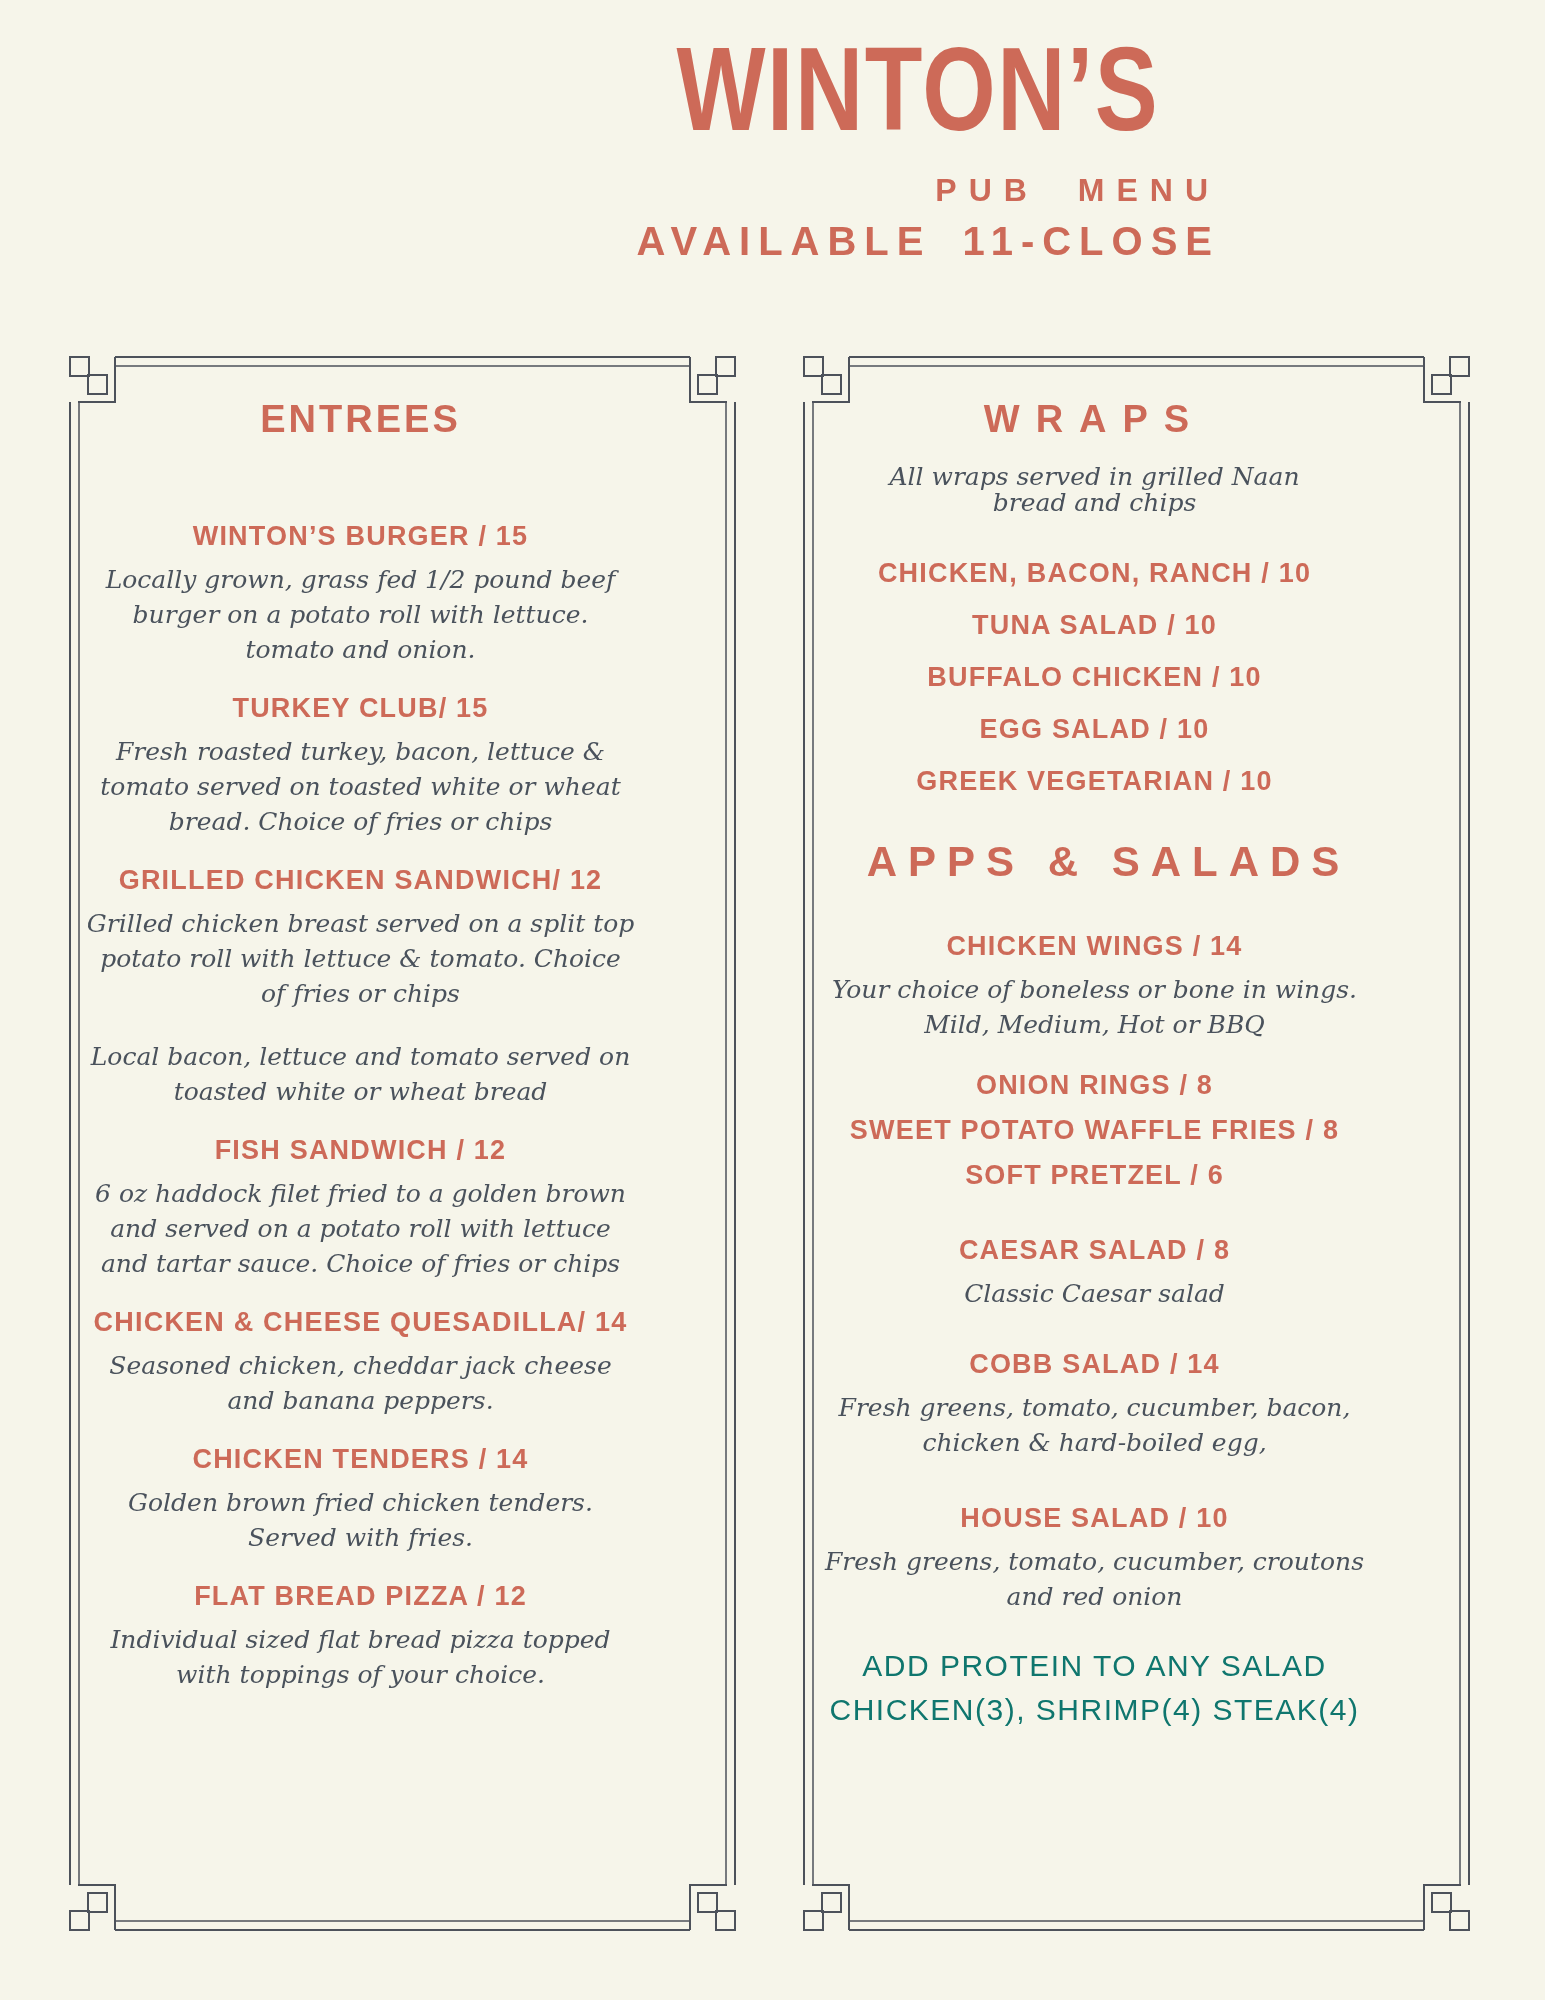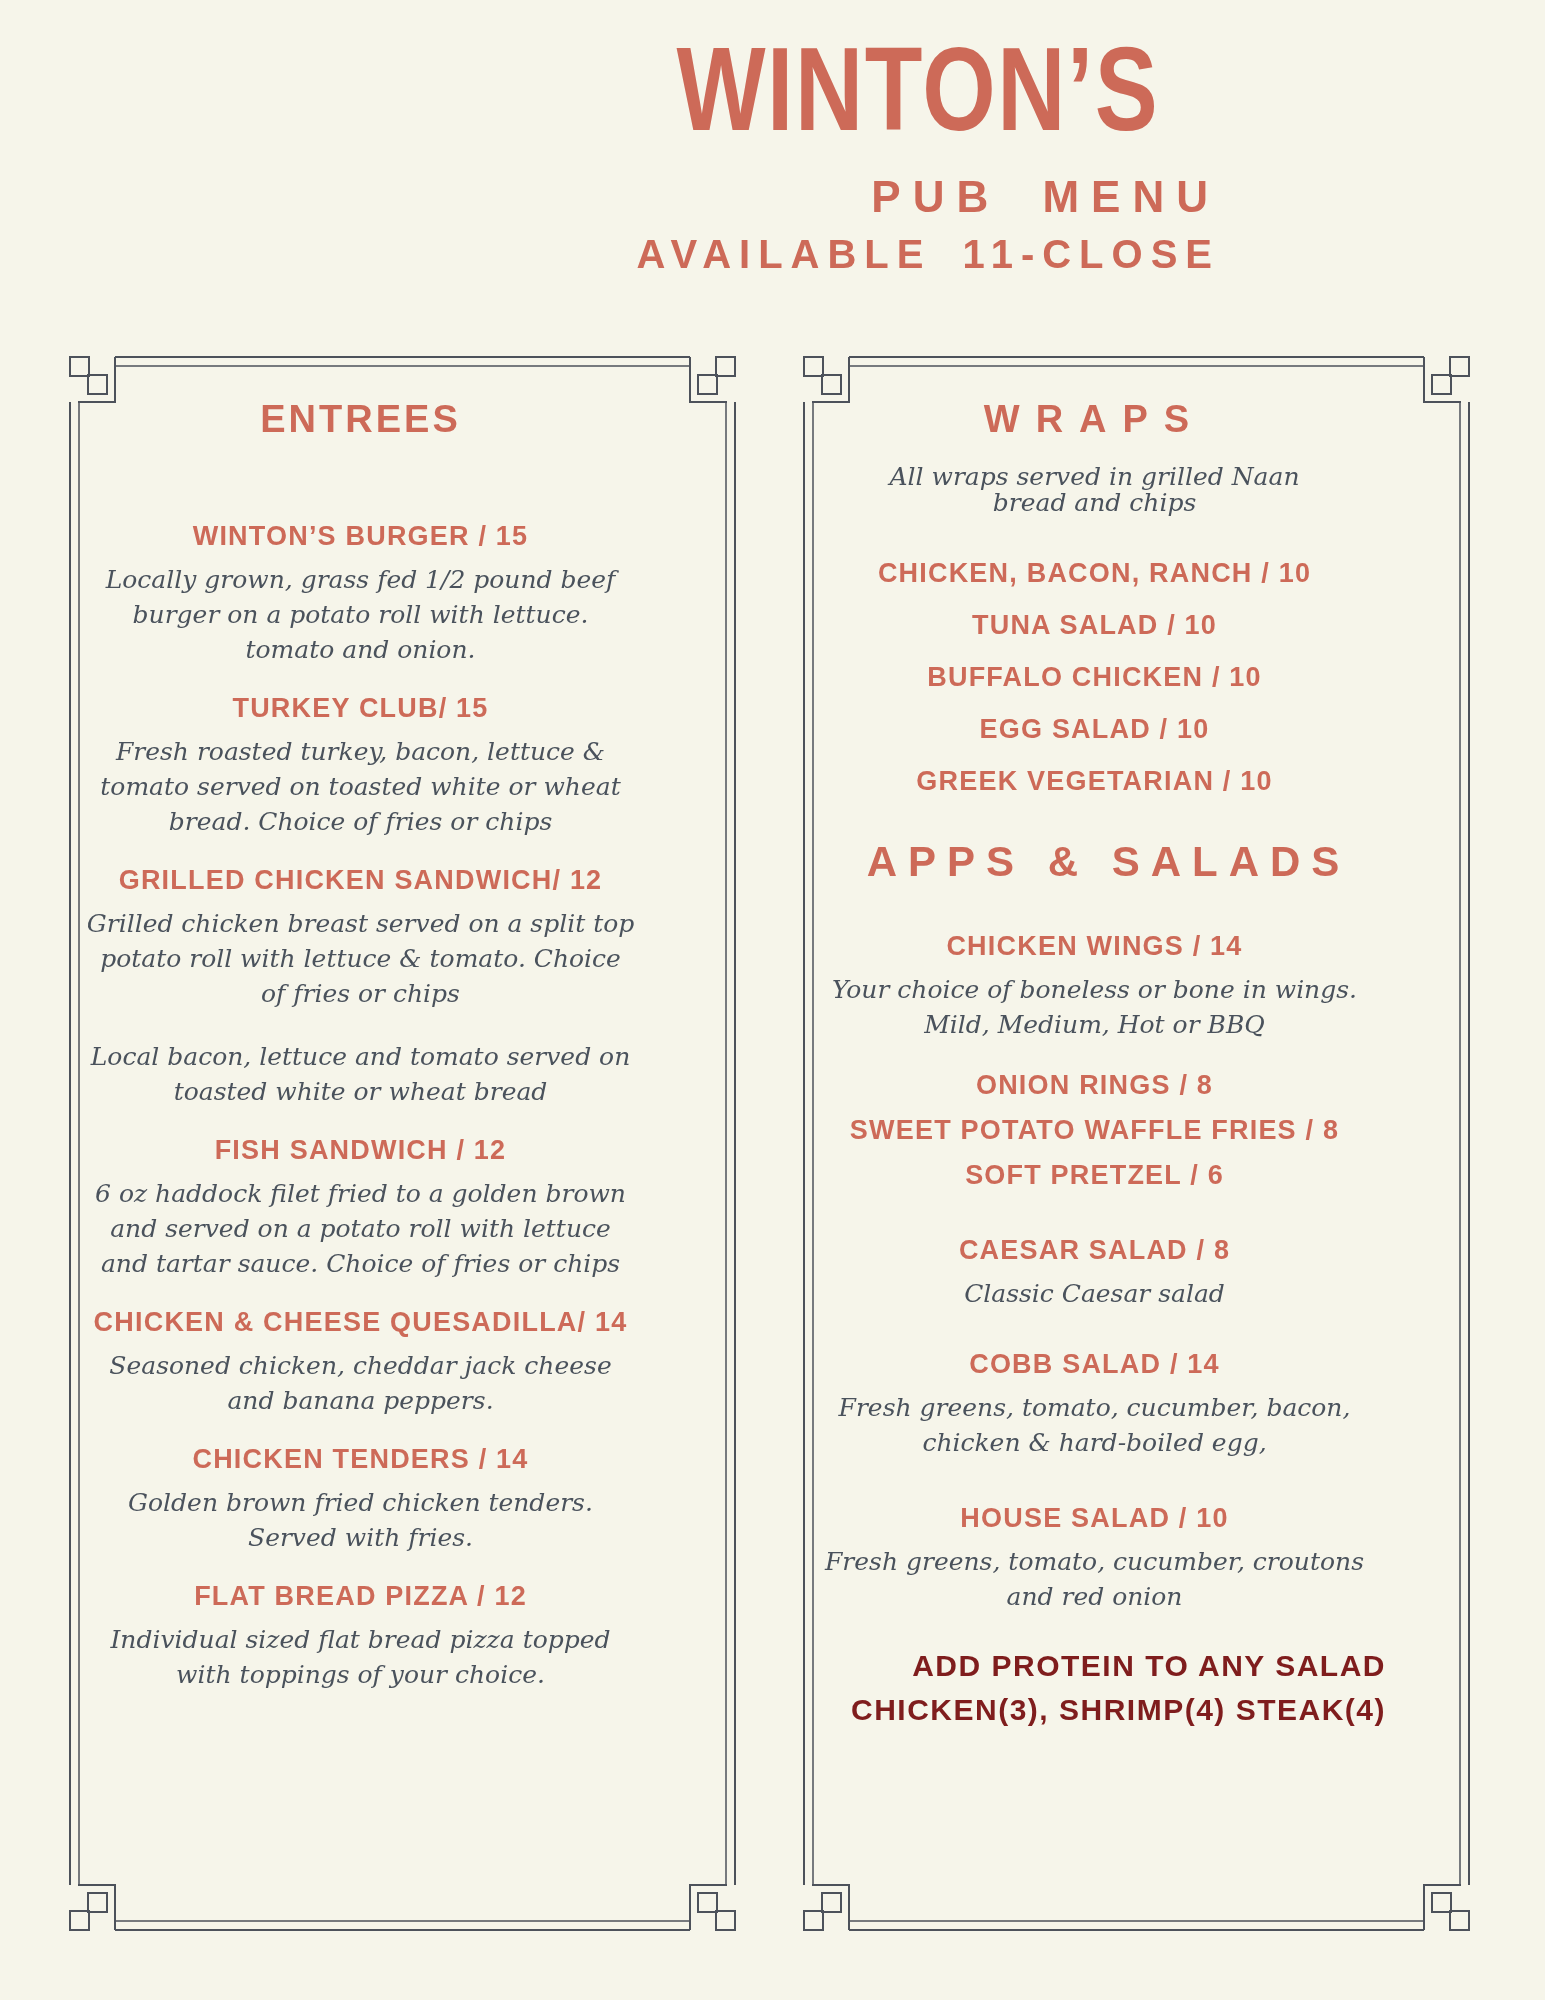--- a/index.html
+++ b/index.html
@@ -6,21 +6,21 @@
   body {
     width:1545px; height:2000px; position:relative; overflow:hidden;
     background:#f6f5ea;
     font-family:"Liberation Sans", sans-serif;
   }
 
   
   .header { position:absolute; top:0; left:0; width:1220px; text-align:right; color:#cd6a58; }
   .brand { margin-top:30px; font-size:118px; font-weight:700; line-height:1; white-space:nowrap; }
   .brand-inner { display:inline-block; transform:scaleX(.8); transform-origin:center; letter-spacing:2px; }
-  .sub1 { margin-top:24px; font-size:44px; font-weight:700; letter-spacing:12px; word-spacing:18px; white-space:nowrap; }
+  .sub1 { margin-top:24px; font-size:32px; font-weight:700; letter-spacing:12px; word-spacing:18px; white-space:nowrap; }
   .sub2 { margin-top:10px; font-size:40px; font-weight:700; letter-spacing:8px; word-spacing:12px; white-space:nowrap; }
 
   
   .menu-panel { position:absolute; top:356px; width:583px; height:1575px; }
   #entrees-panel { left:69px; }
   #wraps-panel   { left:803px; }
   .frame { position:absolute; left:0; top:0; pointer-events:none; }
   .panel-content { position:relative; width:100%; height:100%; text-align:center; }
 
   .panel-heading { font-weight:700; font-size:38px; line-height:1; color:#cd6a58; letter-spacing:3px; }
@@ -38,22 +38,22 @@
   .entree-item { margin-bottom:28px; }
 
   .panel-note { font-family:"DejaVu Serif", serif; font-style:italic; font-size:25px; line-height:26px;
                 color:#4a525c; max-width:480px; margin:0 auto 44px; }
   .wrap-item { margin-bottom:25px; }
   .apps-item { margin-bottom:18px; }
   .apps-item.with-desc { margin-bottom:30px; }
   #caesar-item { margin-top:48px; margin-bottom:40px; }
   #cobb-item   { margin-bottom:45px; }
 
-  .add-protein { margin-top:16px; font-size:30px; font-weight:700; color:#7f1d1d;
-                 line-height:44px; letter-spacing:1.5px;text-align:right; }
+  .add-protein { margin-top:16px; font-size:30px; font-weight:400; color:#0f766e;
+                 line-height:44px; letter-spacing:1.5px; }
 </style>
 </head>
 <body>
 
 <svg width="0" height="0" style="position:absolute" aria-hidden="true">
   <defs>
     <g id="corner">
       <rect x="1" y="1" width="19" height="19"></rect>
       <rect x="19" y="19" width="19" height="19"></rect>
       <path d="M 46 1 V 46 H 9"></path>

